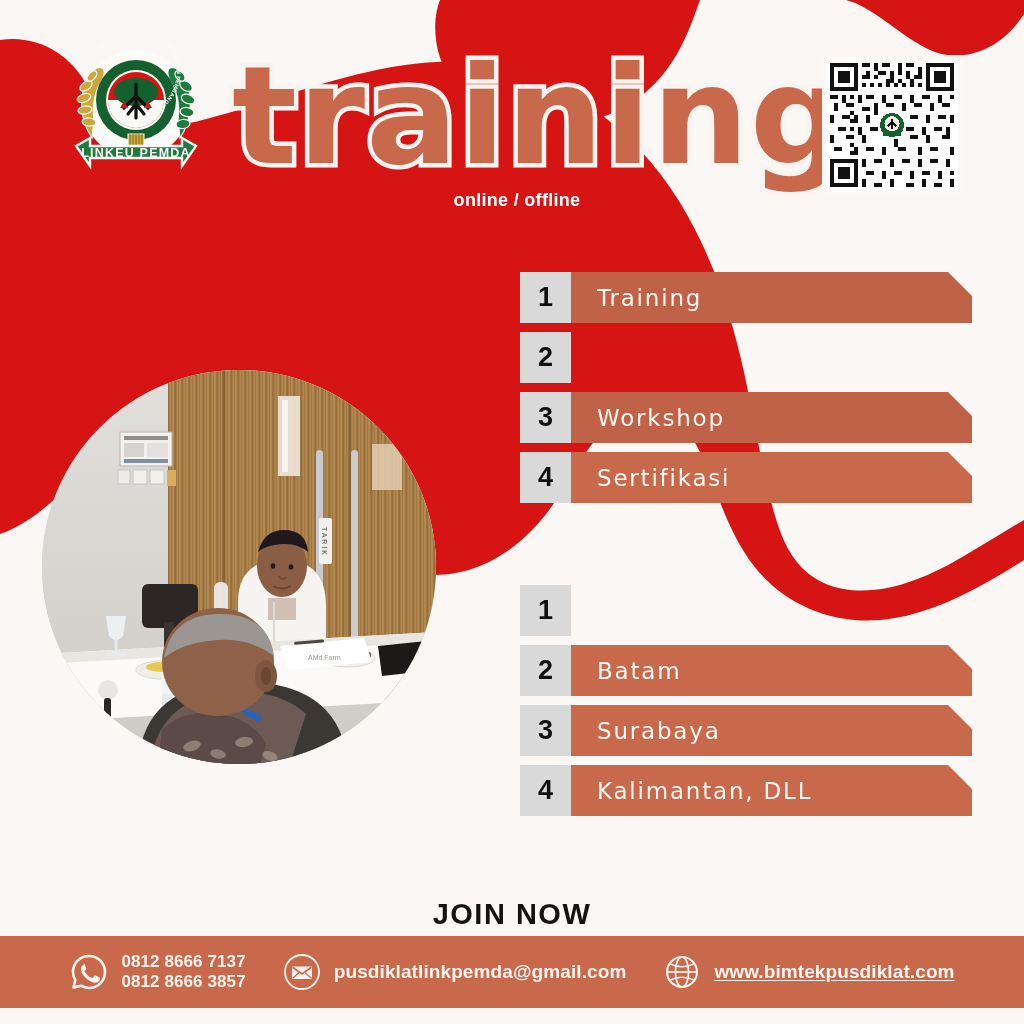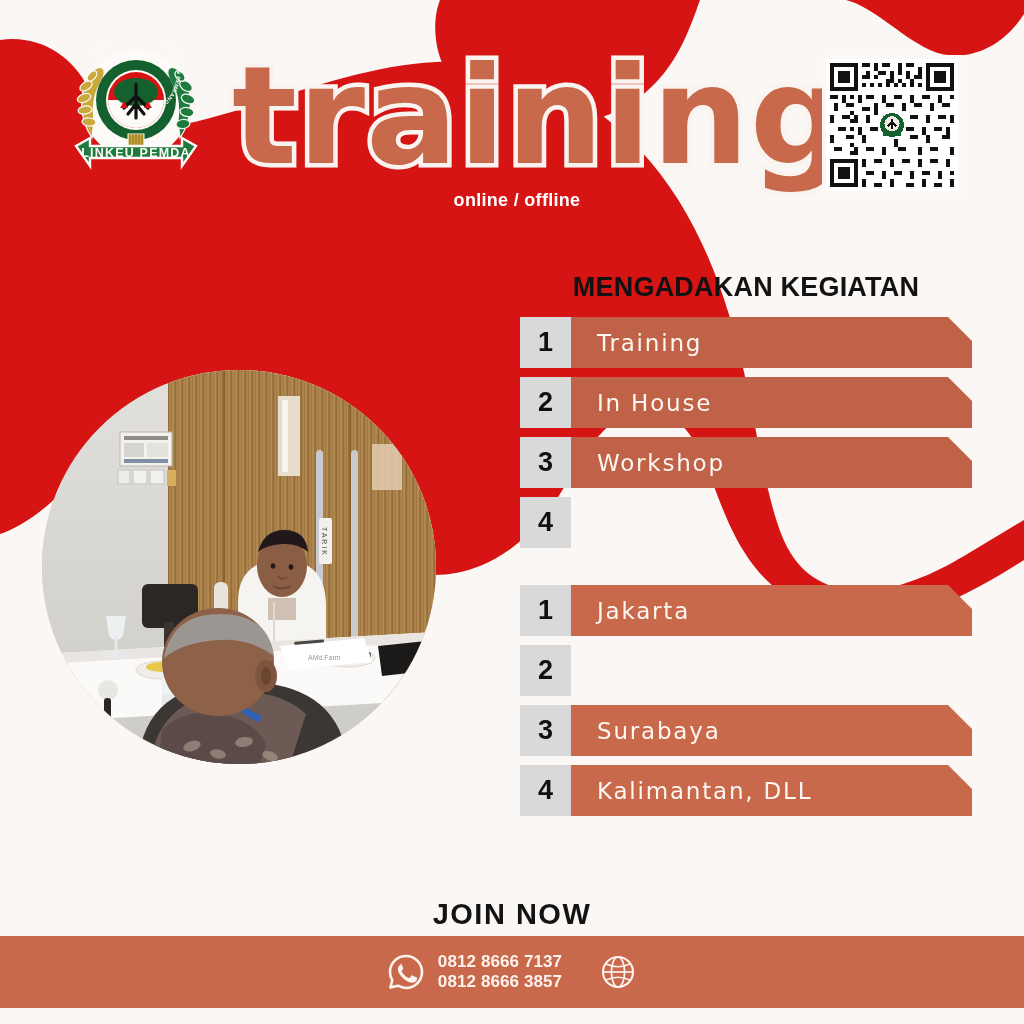--- a/index.html
+++ b/index.html
@@ -539,47 +539,46 @@
 
         <ellipse cx="176" cy="292" rx="56" ry="54" fill="#8d6249"></ellipse>
         <path d="M122,288 q8,-44 56,-44 q48,0 54,42 q-24,-18 -56,-16 q-34,2 -54,18 Z" fill="#9b9691"></path>
         <ellipse cx="224" cy="306" rx="11" ry="16" fill="#7e563f"></ellipse>
         <ellipse cx="224" cy="306" rx="5" ry="9" fill="#6a462f"></ellipse>
       </g>
     </svg>
   </div>
 
   <div class="section s-activities">
-    <div class="section-heading">MENGADAKAN KEGIATAN</div>
 
     <div class="row on-red">
       <div class="row-num">1</div>
       <div class="row-bar">Training</div>
     </div>
     <div class="row on-red">
       <div class="row-num">2</div>
-      <div class="row-bar">In House</div>
     </div>
     <div class="row on-red">
       <div class="row-num">3</div>
       <div class="row-bar">Workshop</div>
     </div>
     <div class="row">
       <div class="row-num">4</div>
+      <div class="row-bar">Sertifikasi</div>
     </div>
   </div>
 
   <div class="section s-locations">
 
     <div class="row">
       <div class="row-num">1</div>
-      <div class="row-bar">Jakarta</div>
     </div>
     <div class="row">
       <div class="row-num">2</div>
+      <div class="row-bar">Batam</div>
     </div>
     <div class="row">
       <div class="row-num">3</div>
       <div class="row-bar">Surabaya</div>
     </div>
     <div class="row">
       <div class="row-num">4</div>
       <div class="row-bar">Kalimantan, DLL</div>
     </div>
   </div>
@@ -594,26 +593,36 @@
       <svg class="ic" width="40" height="40" viewBox="0 0 40 40">
         <path d="M20,4 C11.2,4 4,11.2 4,20 c0,3 0.85,5.8 2.3,8.2 L4.4,35.6 l7.6,-1.9 C14.3,35.1 17.05,36 20,36 c8.8,0 16,-7.2 16,-16 S28.8,4 20,4 Z" fill="none" stroke="#fdf3ee" stroke-width="2.6" stroke-linejoin="round"></path>
         <path d="M15.1,12.6 c-0.5,0 -1.1,0.2 -1.6,0.8 c-0.6,0.7 -1.6,1.7 -1.6,4 c0,2.3 1.7,4.6 1.9,4.9 c0.2,0.3 3.2,5.2 8,7.1 c3.9,1.6 4.7,1.3 5.6,1.2 c0.9,-0.1 2.9,-1.2 3.3,-2.4 c0.4,-1.2 0.4,-2.2 0.3,-2.4 c-0.1,-0.2 -0.5,-0.4 -1,-0.6 l-3.4,-1.7 c-0.5,-0.2 -0.9,-0.3 -1.2,0.2 c-0.4,0.5 -1.3,1.7 -1.6,2 c-0.3,0.3 -0.6,0.4 -1.1,0.1 c-0.5,-0.2 -2.2,-0.8 -4.2,-2.6 c-1.6,-1.4 -2.6,-3.1 -2.9,-3.6 c-0.3,-0.5 0,-0.8 0.2,-1 c0.2,-0.2 0.5,-0.6 0.8,-0.9 c0.2,-0.3 0.3,-0.5 0.5,-0.9 c0.2,-0.3 0.1,-0.6 0,-0.9 l-1.5,-3.6 c-0.4,-0.9 -0.8,-0.8 -1.1,-0.8 Z" fill="#fdf3ee"></path>
       </svg>
       <div class="txt two-line">
         <span class="phone-line">0812 8666 7137</span>
         <span class="phone-line">0812 8666 3857</span>
       </div>
     </div>
 
+    <div class="contact">
+      <svg class="ic" width="40" height="40" viewBox="0 0 40 40">
+        <circle cx="20" cy="20" r="17" fill="none" stroke="#fdf3ee" stroke-width="1.8"></circle>
+        <rect x="10" y="14.5" width="20" height="12.4" rx="1.2" fill="#fdf3ee"></rect>
+        <path d="M10.6,15.3 L20,22 L29.4,15.3" fill="none" stroke="#c9694c" stroke-width="1.7"></path>
+        <path d="M10.6,26.2 L17,20.8 M29.4,26.2 L23,20.8" fill="none" stroke="#c9694c" stroke-width="1.2"></path>
+      </svg>
+      <div class="txt">pusdiklatlinkpemda@gmail.com</div>
+    </div>
 
     <div class="contact">
       <svg class="ic" width="40" height="40" viewBox="0 0 40 40">
         <circle cx="20" cy="20" r="15" fill="none" stroke="#fdf3ee" stroke-width="2.1"></circle>
         <ellipse cx="20" cy="20" rx="6.6" ry="15" fill="none" stroke="#fdf3ee" stroke-width="1.7"></ellipse>
         <line x1="5" y1="20" x2="35" y2="20" stroke="#fdf3ee" stroke-width="1.7"></line>
         <path d="M8.2,12 Q20,17.4 31.8,12" fill="none" stroke="#fdf3ee" stroke-width="1.5"></path>
         <path d="M8.2,28 Q20,22.6 31.8,28" fill="none" stroke="#fdf3ee" stroke-width="1.5"></path>
       </svg>
+      <div class="txt link">www.bimtekpusdiklat.com</div>
     </div>
 
   </div>
 
 </div>
 
 </body></html>

